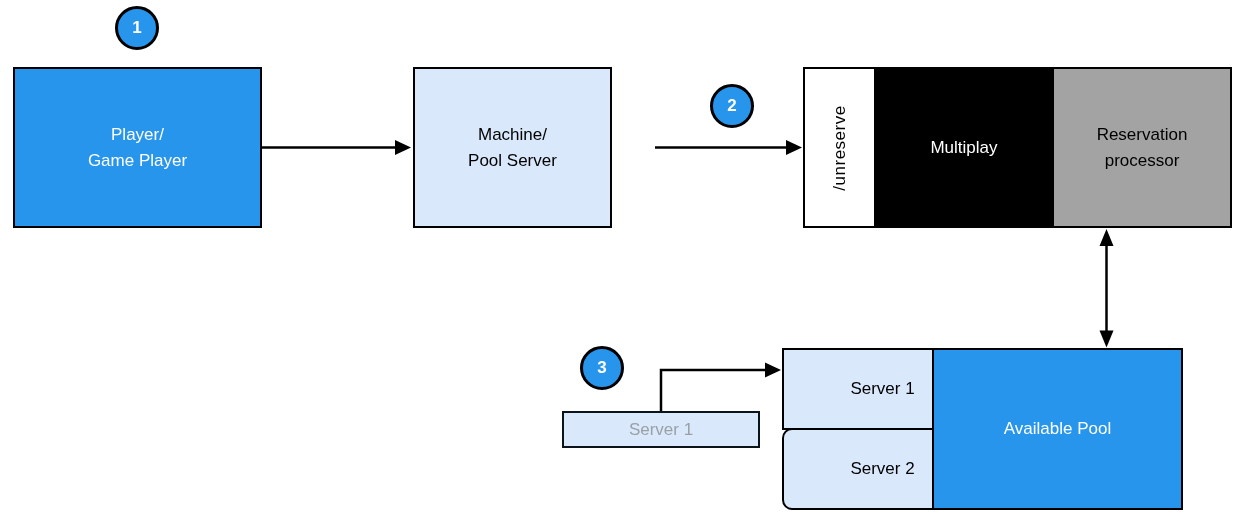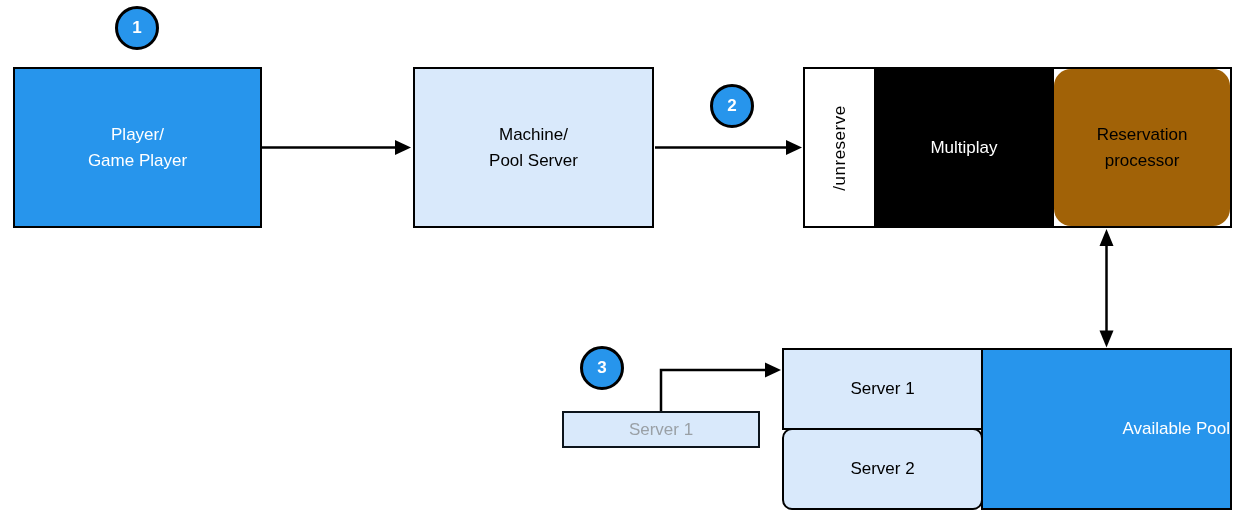--- a/index.html
+++ b/index.html
@@ -25,21 +25,21 @@
     justify-content: center;
     text-align: center;
     font-size: 17px;
     line-height: 26px;
     color: #000000;
   }
   .fill-accent { background: #2795EC; color: #ffffff; }
   .fill-light  { background: #D9E9FB; }
 
   #player-box  { left: 13px;  top: 67px; width: 249px; height: 161px; }
-  #machine-box { left: 413px; top: 67px; width: 241px; height: 161px; }
+  #machine-box { left: 413px; top: 67px; width: 199px; height: 161px; }
 
   #composite-box {
     position: absolute;
     left: 803px; top: 67px; width: 429px; height: 161px;
     box-sizing: border-box;
     border: 2px solid #000000;
     display: flex;
     flex-direction: row;
   }
   .section {
@@ -47,21 +47,21 @@
     align-items: center;
     justify-content: center;
     text-align: center;
     font-size: 17px;
     line-height: 26px;
     height: 100%;
     box-sizing: border-box;
   }
   #unreserve-section { width: 69px;  background: #ffffff; color: #000000; }
   #multiplay-section { width: 180px; background: #000000; color: #ffffff; }
-  #reservation-section { flex: 1;    background: #a16207; color: #000000; border-radius: 17px; }
+  #reservation-section { flex: 1;    background: #a3a3a3; color: #000000; }
   .vertical-text {
     transform: rotate(-90deg);
     white-space: nowrap;
     letter-spacing: 0.5px;
   }
 
   #pool-rows {
     position: absolute;
     left: 782px; top: 348px; width: 201px; height: 162px;
     display: flex;
@@ -74,23 +74,22 @@
     background: #D9E9FB;
     display: flex;
     align-items: center;
     justify-content: center;
     font-size: 17px;
     color: #000000;
   }
   .pool-row + .pool-row { margin-top: -2px; border-radius: 10px; }
 
   #available-pool-box {
-    left: 981px; top: 348px; width: 251px; height: 162px;
-    font-size: 17px;
-    align-items: flex-end;
+    left: 932px; top: 348px; width: 251px; height: 162px;
+    font-size: 17px;
   }
 
   #detached-server-box {
     left: 562px; top: 411px; width: 198px; height: 37px;
     border: 2px solid #0c141b;
     color: #9AA0A6;
     flex-direction: row;
   }
 
   .badge {

